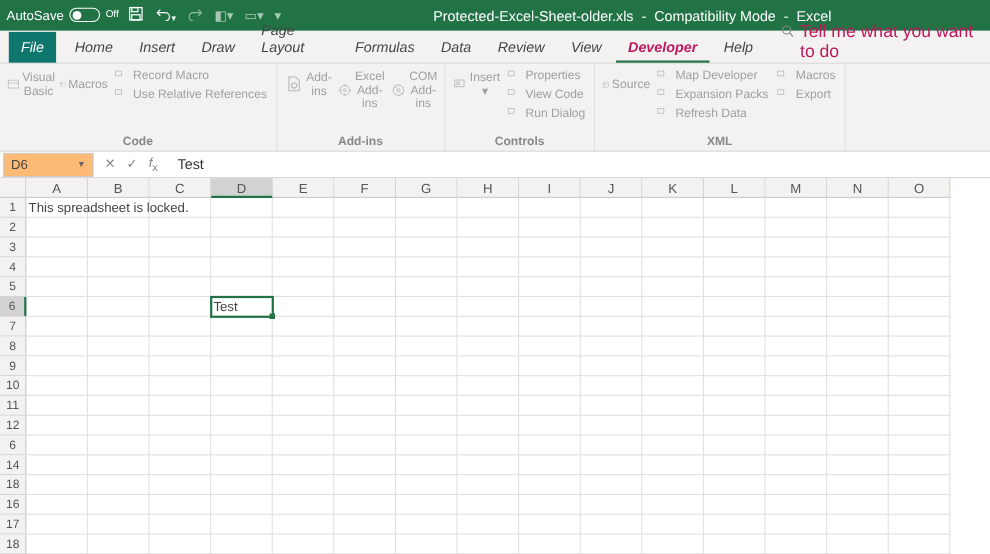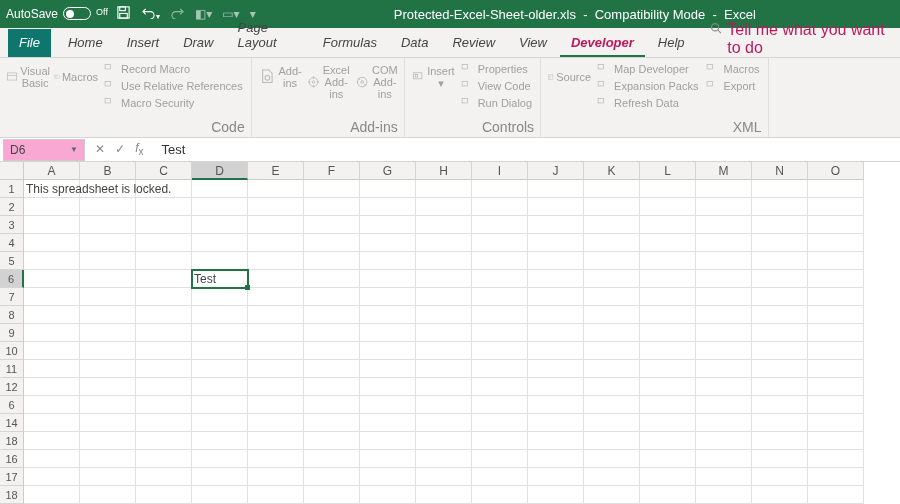--- a/index.html
+++ b/index.html
@@ -18,31 +18,31 @@
 .tabs { height: 30px; display: flex; align-items: flex-end; padding: 0 8px; border-bottom: 1px solid #d4d4d4; background: #f3f2f1; gap: 2px; }
 .tab { padding: 6px 11px 7px; font-size: 13px; color: #444; cursor: pointer; font-style: italic; }
 .tab.file { background: #0f766e; color: #fff; margin-right: 4px; }
 .tab.active { border-bottom: 2px solid #217346; color: #be185d; font-weight: 600; padding-bottom: 5px; }
 .tell-me { display: flex; gap: 6px; margin-left: 12px; color: #be185d; font-size: 16px; }
 
 
 .ribbon { height: 80px; background: #f3f2f1; border-bottom: 1px solid #d4d4d4; display: flex; color: #a0a0a0; }
 .group { border-right: 1px solid #e1dfdd; display: flex; flex-direction: column; padding: 2px 6px 0; }
 .group-content { flex: 1; display: flex; align-items: flex-start; gap: 4px; }
-.group-label { text-align: right; font-size: 14px; color: #888; padding-bottom: 2px; }
+.group-label { text-align: center; font-size: 11px; color: #888; padding-bottom: 2px; font-weight: bold; }
 .big-btn { display: flex; flex-direction: row; align-items: center; justify-content: flex-start; width: 44px; padding-top: 4px; gap: 2px; cursor: pointer; text-align: center; }
 .big-btn svg { stroke: #b8b8b8; fill: none; }
 .big-btn span { font-size: 11px; line-height: 1.1; }
 .small-col { display: flex; flex-direction: column; gap: 2px; padding-top: 2px; }
 .small-btn { display: flex; align-items: flex-start; gap: 4px; font-size: 11px; padding: 1px 2px; cursor: pointer; white-space: nowrap; }
 .small-btn svg { stroke: #b8b8b8; fill: none; }
 
 
 .fbar { height: 24px; display: flex; align-items: center; border-bottom: 1px solid #d4d4d4; background: #fff; }
-.namebox { width: 82px; height: 22px; border: 1px solid #ccc; display: flex; align-items: center; padding: 0 6px; margin-left: 3px; font-size: 12px; justify-content: space-between; background: #f9a8d4; }
+.namebox { width: 82px; height: 22px; border: 1px solid #ccc; display: flex; align-items: center; padding: 0 6px; margin-left: 3px; font-size: 12px; justify-content: space-between; background: #fdba74; }
 .namebox .dd { font-size: 8px; color: #666; }
 .fbar-icons { display: flex; align-items: center; gap: 10px; padding: 0 10px; color: #888; }
 .fbar-icons span { cursor: pointer; }
 .fbar-input { flex: 1; padding: 0 8px; font-size: 13px; color: #333; }
 
 
 .grid { display: flex; height: 342px; }
 .corner { width: 24px; height: 18px; background: #f3f2f1; border-right: 1px solid #ccc; border-bottom: 1px solid #ccc; }
 .colheads { display: flex; height: 18px; }
 .colhead { width: 56px; height: 18px; background: #f3f2f1; border-right: 1px solid #d4d4d4; border-bottom: 1px solid #ccc; text-align: center; font-size: 12px; color: #555; line-height: 18px; cursor: pointer; }
@@ -124,26 +124,20 @@
             <svg width="13" height="13" viewBox="0 0 24 24" stroke-width="1.3">
               <rect x="2" y="3" width="10" height="8"></rect>
             </svg>
             <span>Record Macro</span>
           </div>
           <div class="small-btn">
             <svg width="13" height="13" viewBox="0 0 24 24" stroke-width="1.3">
               <rect x="2" y="3" width="10" height="8"></rect>
             </svg>
             <span>Use Relative References</span>
-          </div>
-          <div class="small-btn">
-            <svg width="13" height="13" viewBox="0 0 24 24" stroke-width="1.3">
-              <rect x="2" y="3" width="10" height="8"></rect>
-            </svg>
-            <span>Macro Security</span>
           </div>
         </div>
       </div>
       <div class="group-label">Code</div>
     </div>
     <div class="group">
       <div class="group-content">
         <div class="big-btn">
           <svg width="26" height="26" viewBox="0 0 24 24" stroke-width="1.3">
             <path d="M6 3h8l4 4v12H6z"></path>

